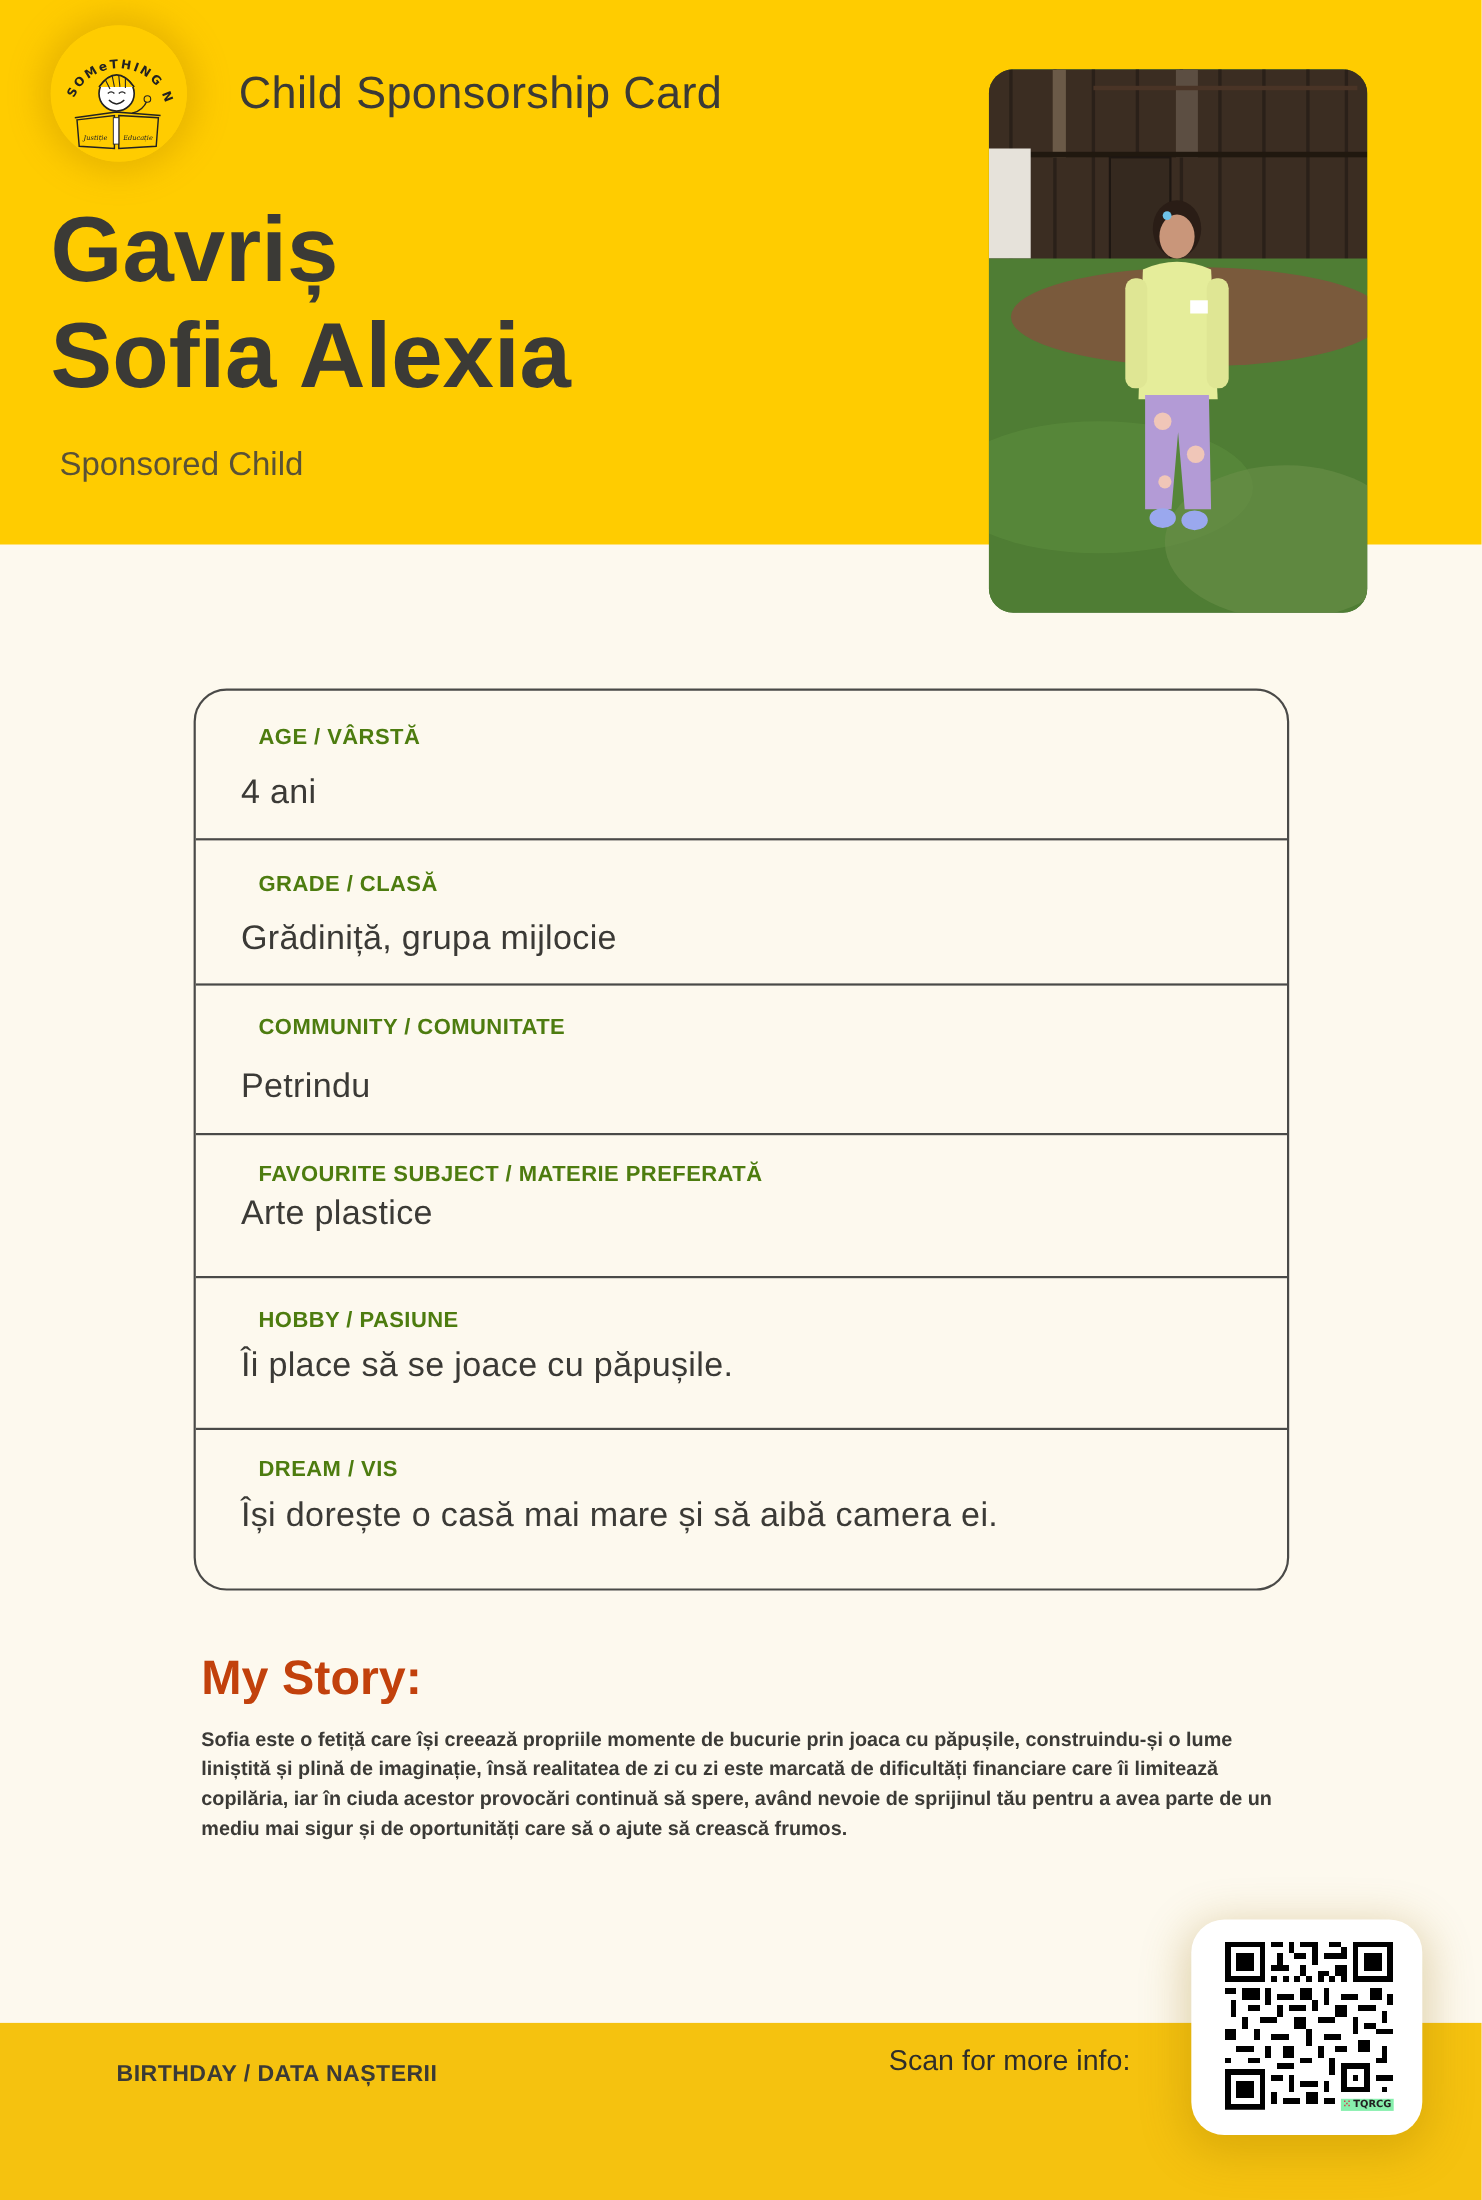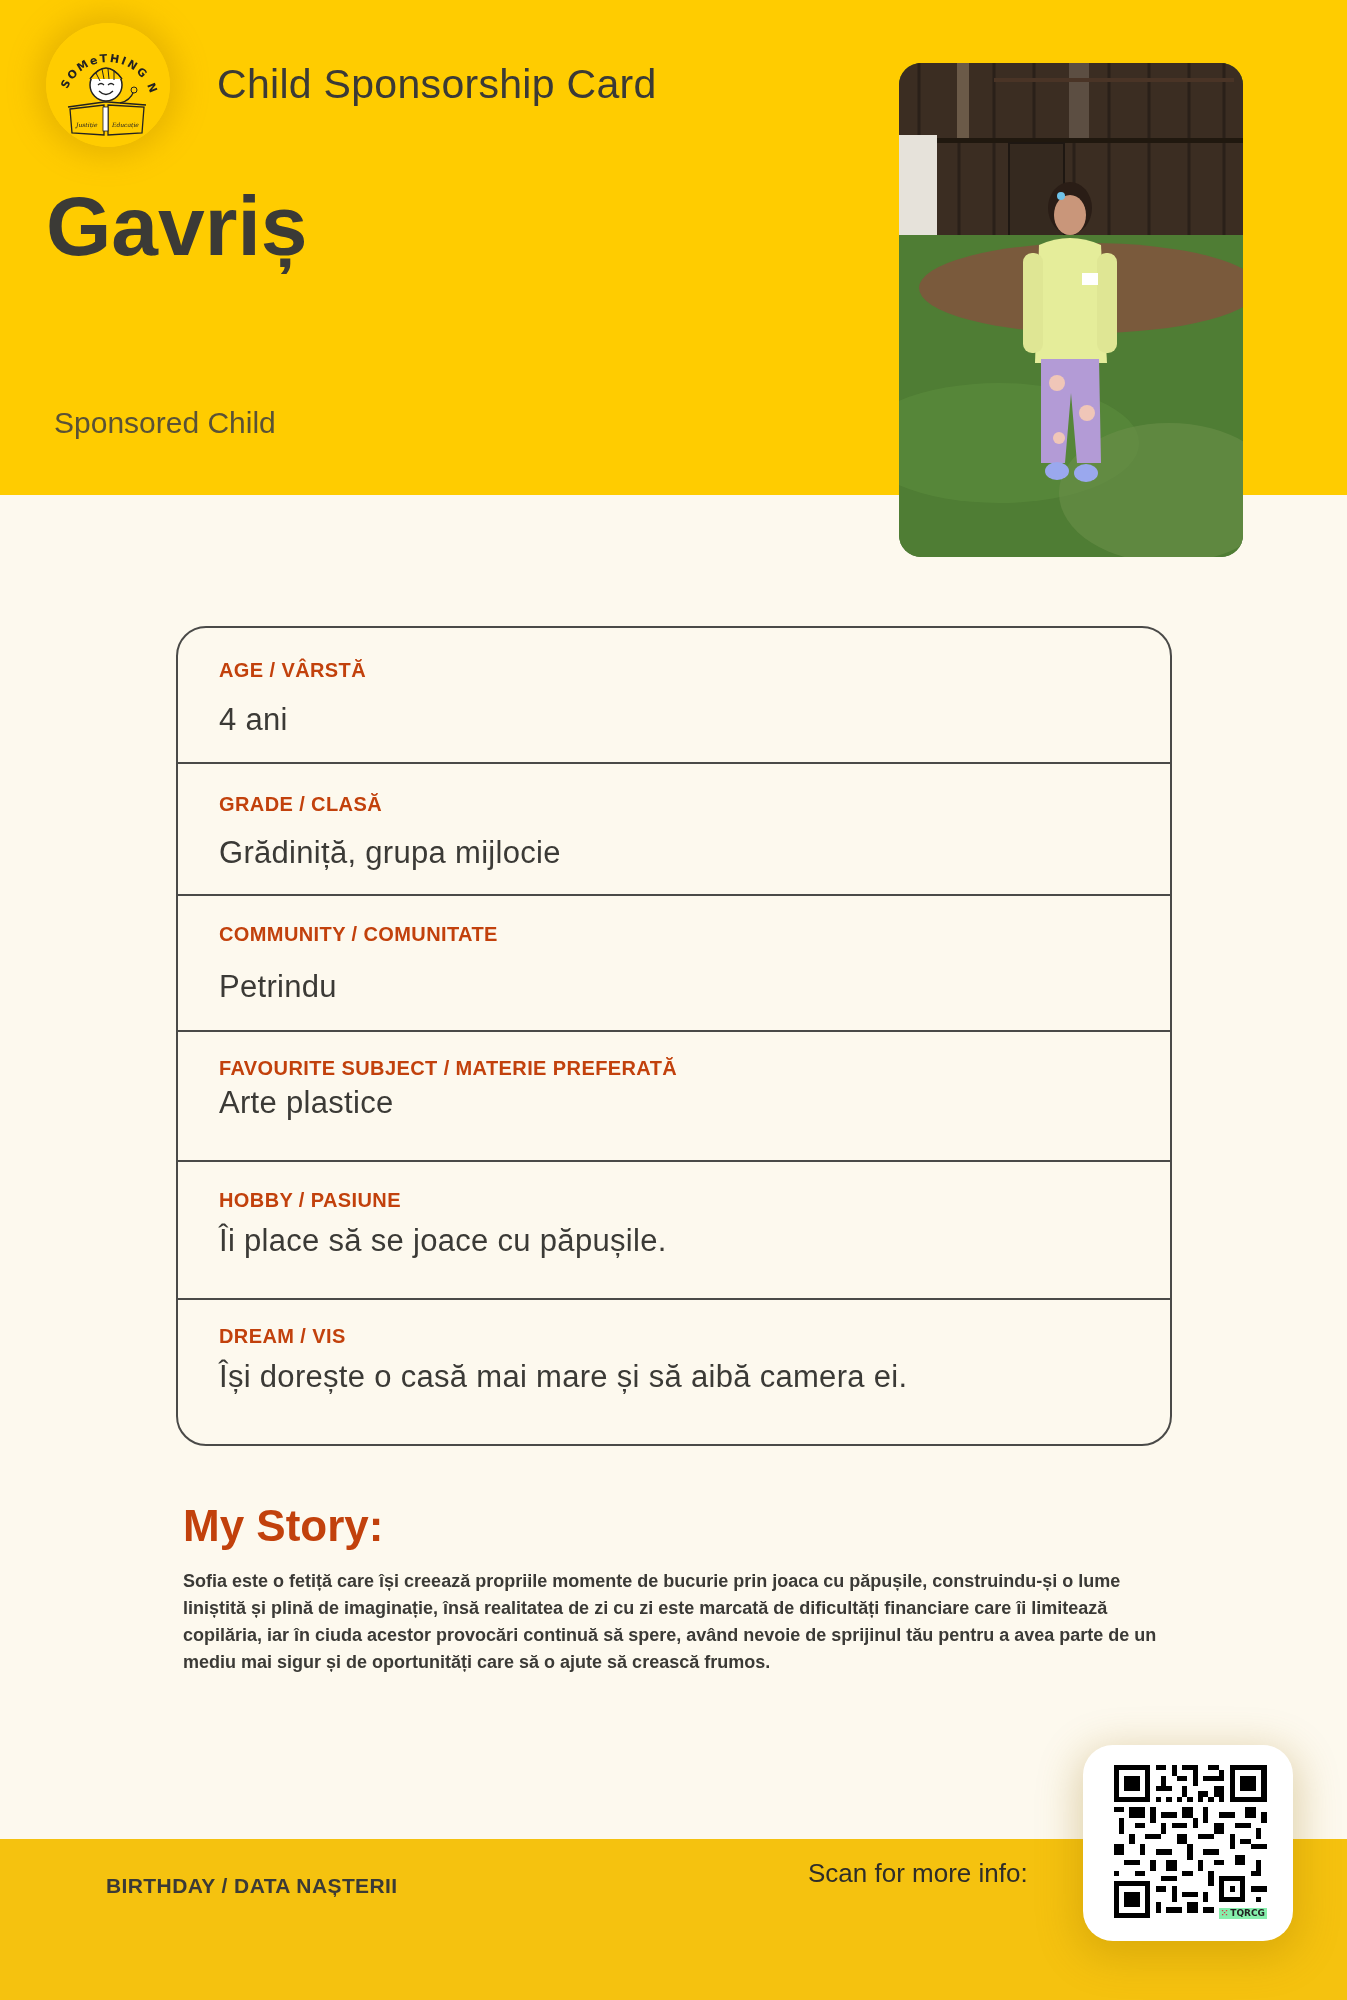--- a/index.html
+++ b/index.html
@@ -49,23 +49,23 @@
     position: absolute; left: 176px; top: 626px; width: 996px; height: 820px;
     border: 2px solid #4A4A48; border-radius: 30px;
     overflow: hidden;
   }
   .info-row {
     position: absolute; left: 0; width: 100%;
     border-bottom: 2px solid #4A4A48;
   }
   .info-row.last { border-bottom: none; }
   .info-label {
-    position: absolute; left: 41px;
+    position: absolute; left: 57px;
     font-size: 20px; font-weight: 700; letter-spacing: 0.4px;
-    color: #c2410c; white-space: nowrap; line-height: 24px; text-align: right;
+    color: #4d7c0f; white-space: nowrap; line-height: 24px; text-align: right;
   }
   .info-value {
     position: absolute; left: 41px;
     font-size: 31px; font-weight: 400; letter-spacing: 0.3px;
     color: #3B3A36; white-space: nowrap; line-height: 38px;
   }
 
   .story-title {
     position: absolute; left: 183px; top: 1500px;
     font-size: 44px; font-weight: 700; line-height: 52px; color: #c2410c;
@@ -135,20 +135,21 @@
     <rect x="57" y="84" width="5" height="24" fill="#fff" stroke="#222" stroke-width="0.8"></rect>
     <text x="30" y="104" font-size="6" fill="#222" font-family="DejaVu Serif, serif" font-style="italic">Justiție</text>
     <text x="66" y="104" font-size="6" fill="#222" font-family="DejaVu Serif, serif" font-style="italic">Educație</text>
   </svg>
 </div>
 
 <div class="card-title">Child Sponsorship Card</div>
 
 <div class="child-name">
   <div>Gavriș</div>
+  <div>Sofia Alexia</div>
 </div>
 
 <div class="subtitle">Sponsored Child</div>
 
 <div class="photo" role="img" aria-label="Photo of child standing on grass in front of a wooden barn">
   <svg viewBox="0 0 344 494" preserveAspectRatio="none">
 
     <rect x="0" y="0" width="344" height="200" fill="#3b2d22"></rect>
     <g stroke="#2a2019" stroke-width="3">
       <line x1="20" y1="0" x2="20" y2="200"></line>

